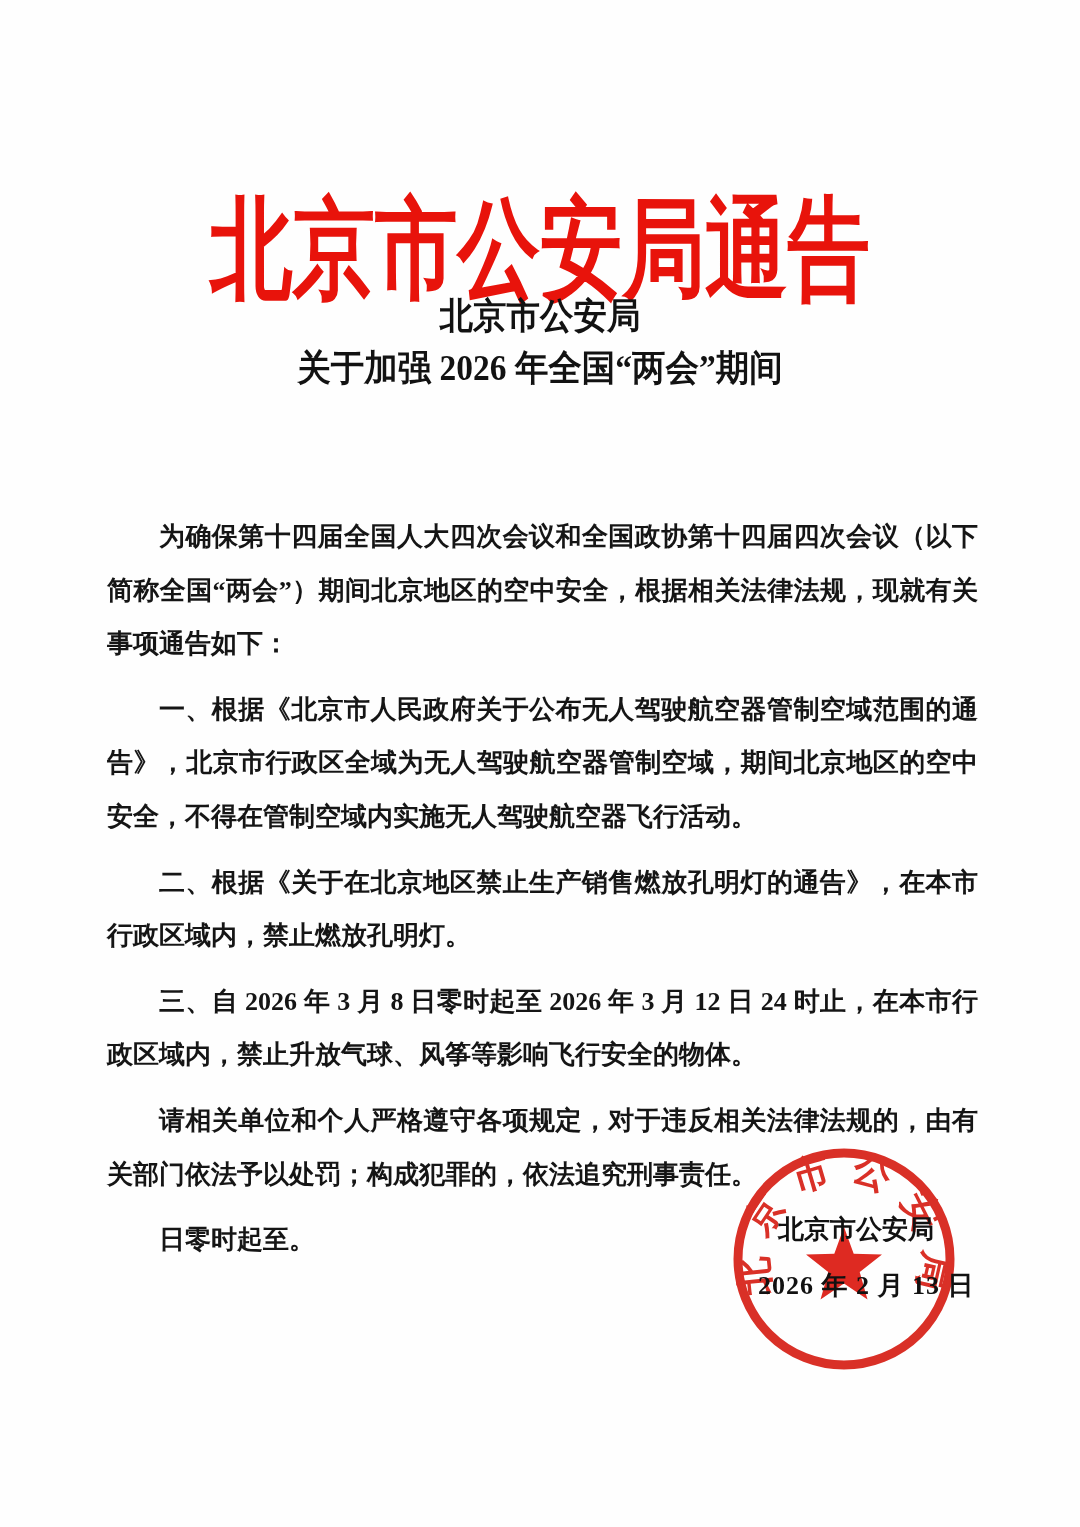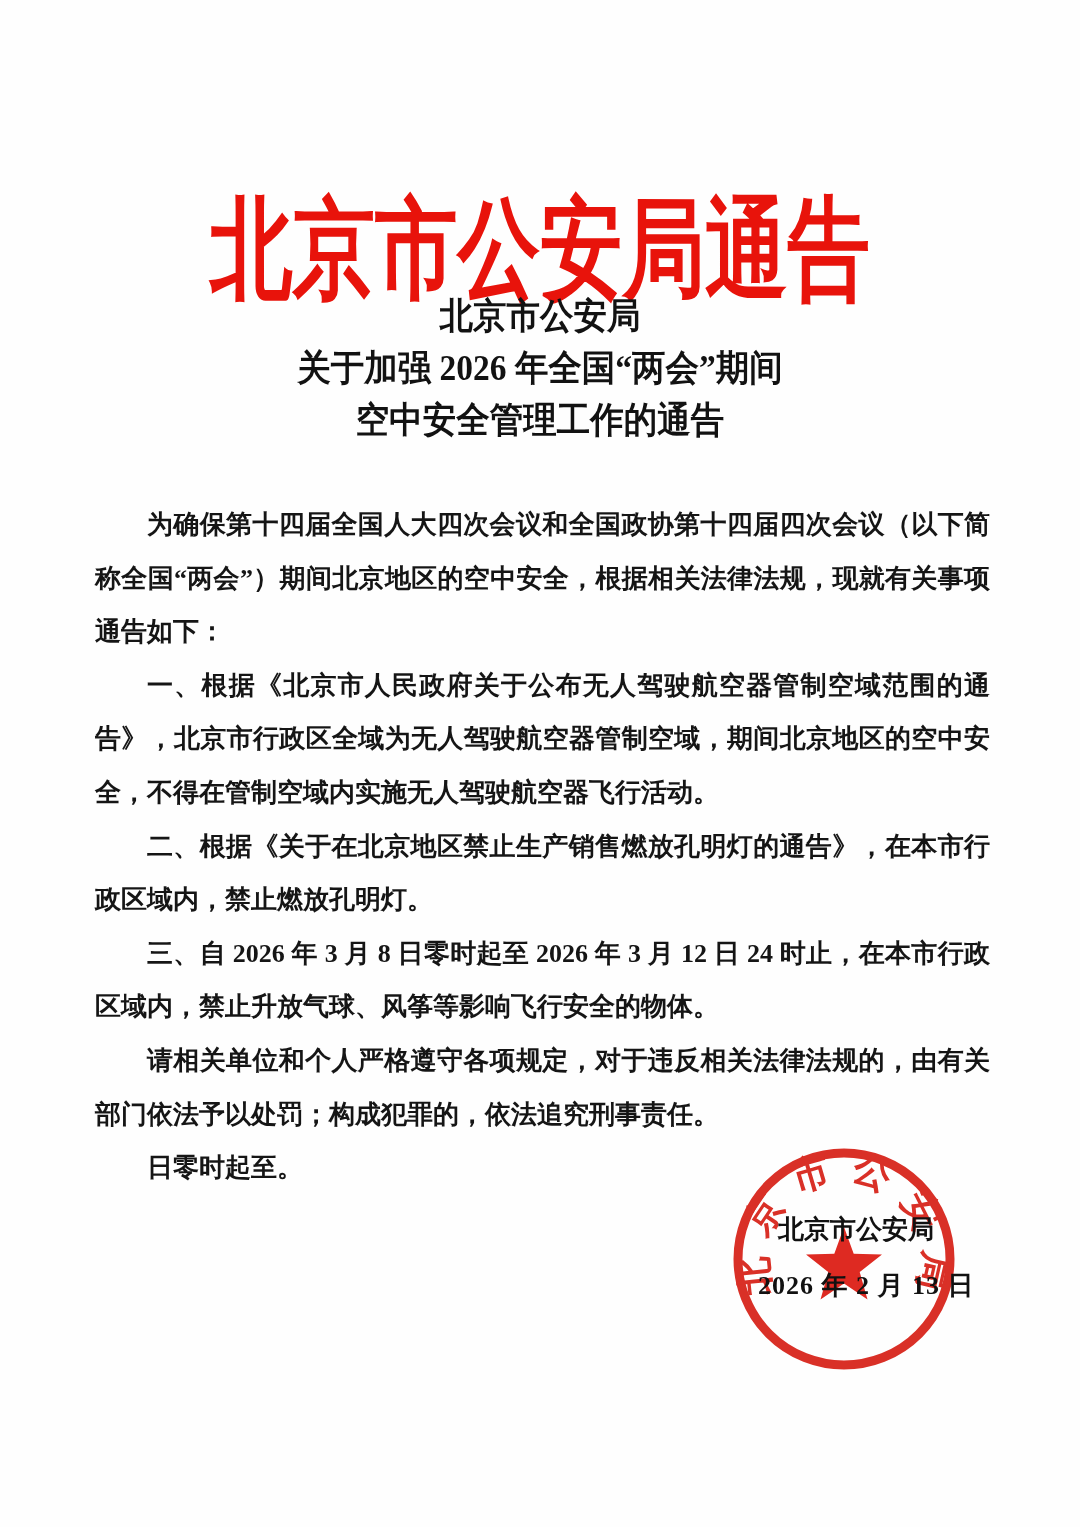--- a/index.html
+++ b/index.html
@@ -59,21 +59,21 @@
     top: 498px;
     left: 95px;
     width: 895px;
     font-size: 26px;
     font-weight: 700;
     color: #151515;
     line-height: 53.6px;
     text-align: justify;
   }
   .body-text p {
-    margin: 0;
+    margin: 12px;
     text-indent: 2em;
   }
   
   .seal-svg {
     position: absolute;
     left: 724px;
     top: 1139px;
     width: 240px;
     height: 240px;
     opacity: 0.95;
@@ -110,21 +110,20 @@
 
 <div class="page">
 
   <div class="banner-wrap">
     <h1 class="banner">北京市公安局通告</h1>
   </div>
 
   <div class="doc-title">
     <span class="line"><span class="stretch">北京市公安局</span></span>
     <span class="line"><span class="stretch">关于加强 2026 年全国“两会”期间</span></span>
-    <span class="line"><span class="stretch">空中安全管理工作的通告</span></span>
   </div>
 
   <div class="body-text">
     <p>为确保第十四届全国人大四次会议和全国政协第十四届四次会议（以下简称全国“两会”）期间北京地区的空中安全，根据相关法律法规，现就有关事项通告如下：</p>
     <p>一、根据《北京市人民政府关于公布无人驾驶航空器管制空域范围的通告》，北京市行政区全域为无人驾驶航空器管制空域，期间北京地区的空中安全，不得在管制空域内实施无人驾驶航空器飞行活动。</p>
     <p>二、根据《关于在北京地区禁止生产销售燃放孔明灯的通告》，在本市行政区域内，禁止燃放孔明灯。</p>
     <p>三、自 2026 年 3 月 8 日零时起至 2026 年 3 月 12 日 24 时止，在本市行政区域内，禁止升放气球、风筝等影响飞行安全的物体。</p>
     <p>请相关单位和个人严格遵守各项规定，对于违反相关法律法规的，由有关部门依法予以处罚；构成犯罪的，依法追究刑事责任。</p>
     <p>日零时起至。</p>
   </div>

